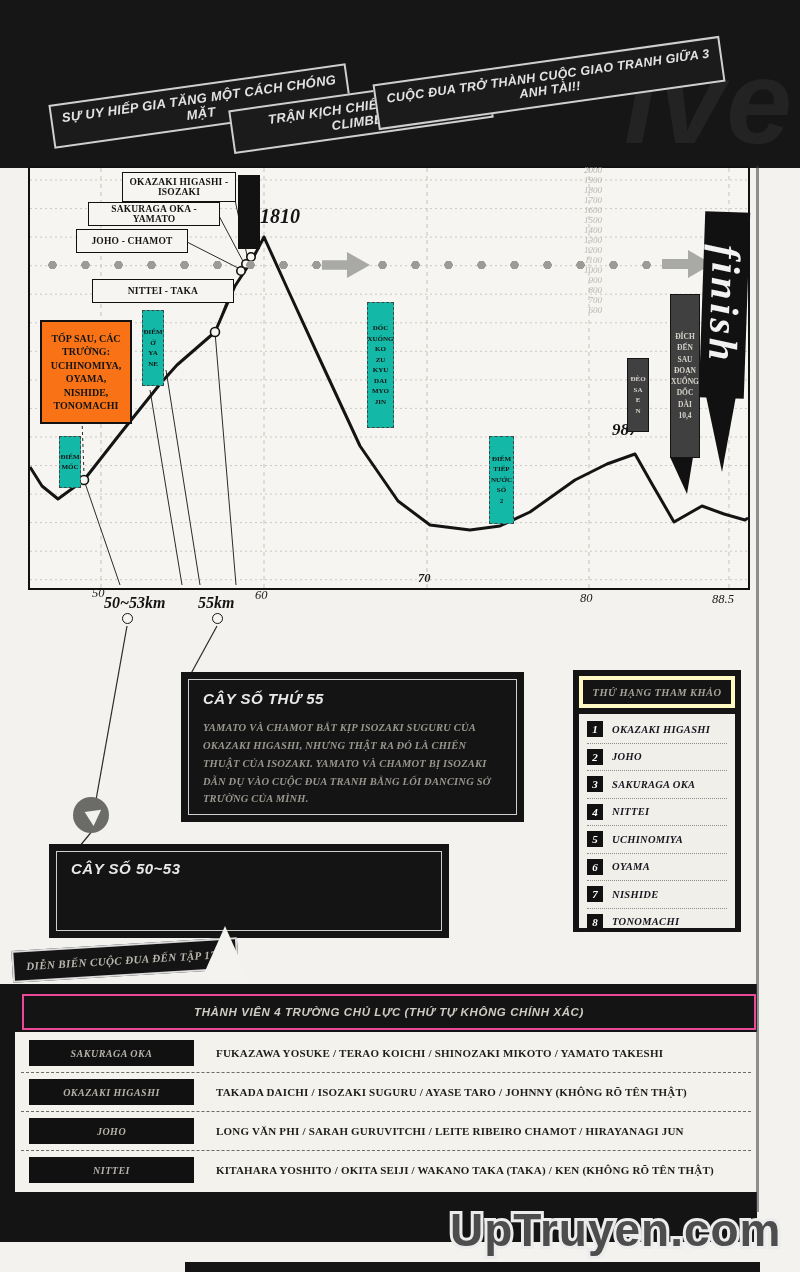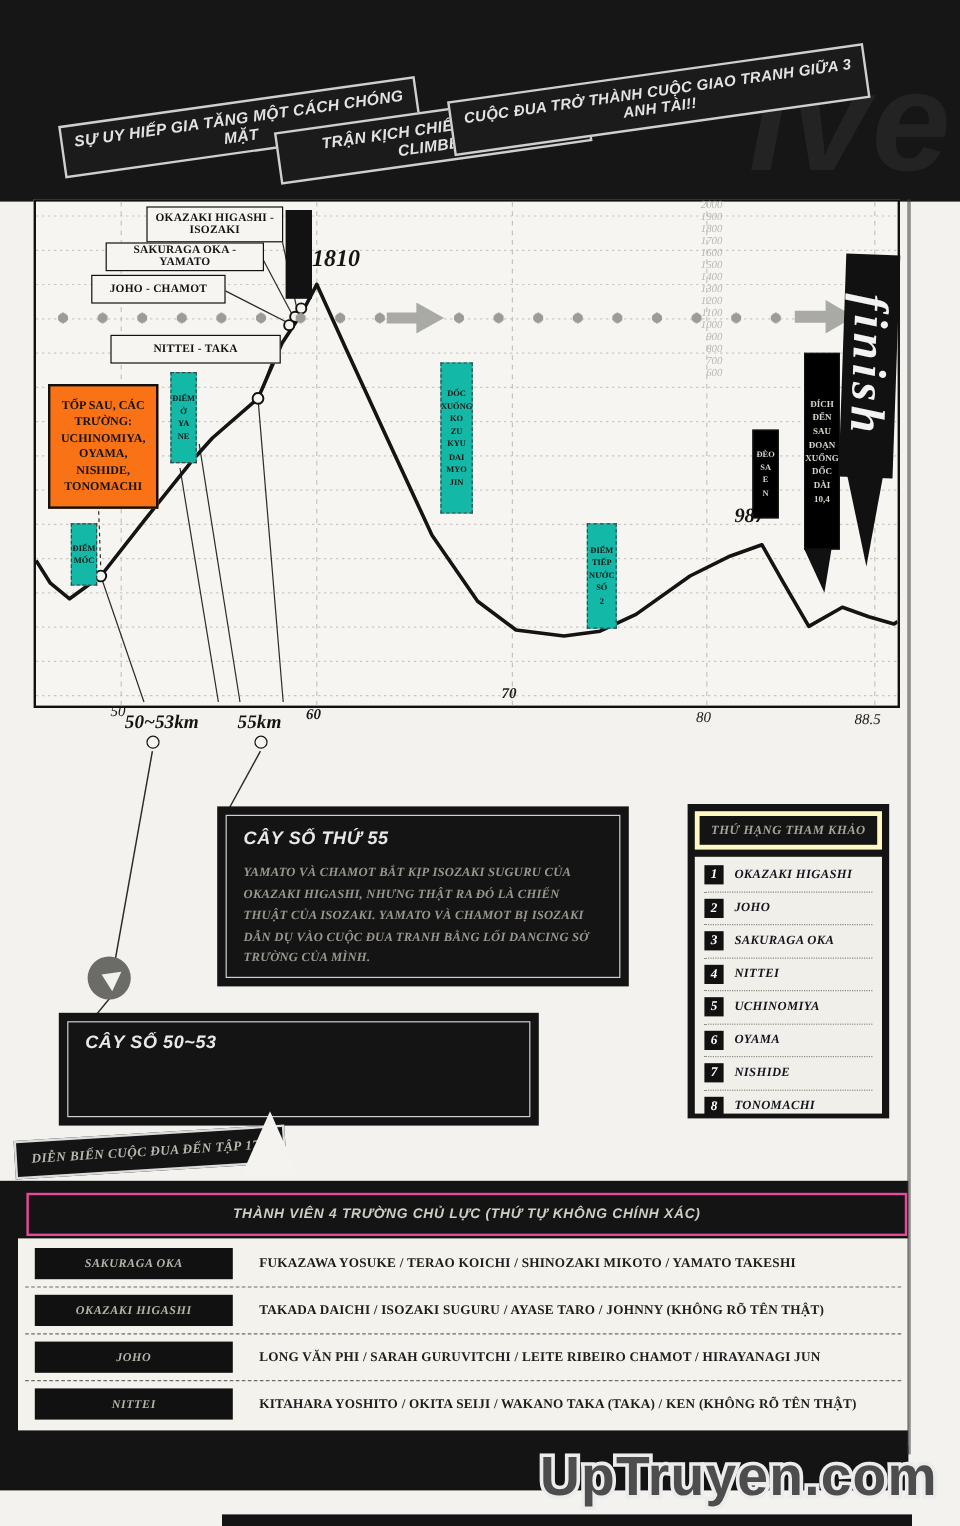--- a/index.html
+++ b/index.html
@@ -34,21 +34,21 @@
   #lbox3{left:46px;top:61px;width:112px;height:24px;}
   #lbox4{left:62px;top:111px;width:142px;height:24px;}
   .peaklabel{font:italic 700 20px "Liberation Serif",serif;color:#141414;}
   #peak1810{left:230px;top:37px;}
   #peak987{left:582px;top:252px;font-size:17px;}
   .chasers{left:10px;top:152px;width:88px;height:100px;border:2px solid #111;background:#f97316;
            display:flex;align-items:center;justify-content:center;text-align:center;
            font:700 10px "Liberation Serif",serif;white-space:pre-line;line-height:1.35;}
   .vbox{border:1px dashed #444;background:#14b8a6;text-align:center;white-space:pre-line;
         font:700 7px "Liberation Serif",serif;line-height:1.5;display:flex;align-items:center;justify-content:center;box-sizing:border-box;}
-  .vbox.dark{background:#000000;color:#d6d3cb;border:1px solid #141414;}
+  .vbox.dark{background:#404040;color:#d6d3cb;border:1px solid #141414;}
   #vb-start{left:29px;top:268px;width:22px;height:52px;}
   #vb-oyane{left:112px;top:142px;width:22px;height:76px;}
   #vb-kozu{left:337px;top:134px;width:27px;height:126px;}
   #vb-water{left:459px;top:268px;width:25px;height:88px;}
   #vb-pass2{left:597px;top:190px;width:22px;height:74px;}
   #vb-note{left:640px;top:126px;width:30px;height:164px;font-size:7.5px;}
   #finishbn{left:672px;top:44px;width:45px;height:186px;background:#111;transform:rotate(2deg);
             display:flex;align-items:center;justify-content:center;}
   #finishbn span{writing-mode:vertical-rl;font:italic 700 40px "Liberation Serif",serif;color:#f2f2f2;letter-spacing:4px;}
   
@@ -234,21 +234,21 @@
 DỐC
 DÀI
 10,4</div>
 
     <div id="finishbn" class="abs">
       <span>finish</span>
     </div>
   </div>
 
   <div class="abs xtick" style="left:92px;top:586px;">50</div>
-  <div class="abs xtick" style="left:255px;top:588px;font-weight:bold;">60</div>
+  <div class="abs xtick" style="left:255px;top:588px;">60</div>
   <div class="abs xtick" style="left:418px;top:571px;font-weight:bold;">70</div>
   <div class="abs xtick" style="left:580px;top:591px;">80</div>
   <div class="abs xtick" style="left:712px;top:592px;">88.5</div>
 
   <div class="abs kmlabel" style="left:104px;top:594px;">50~53km</div>
   <div class="abs kmlabel" style="left:198px;top:594px;">55km</div>
   <div class="abs kmcircle" style="left:122px;top:613px;"></div>
   <div class="abs kmcircle" style="left:212px;top:613px;"></div>
 
   <svg class="abs" style="left:0;top:0;pointer-events:none;" width="800" height="1272">

